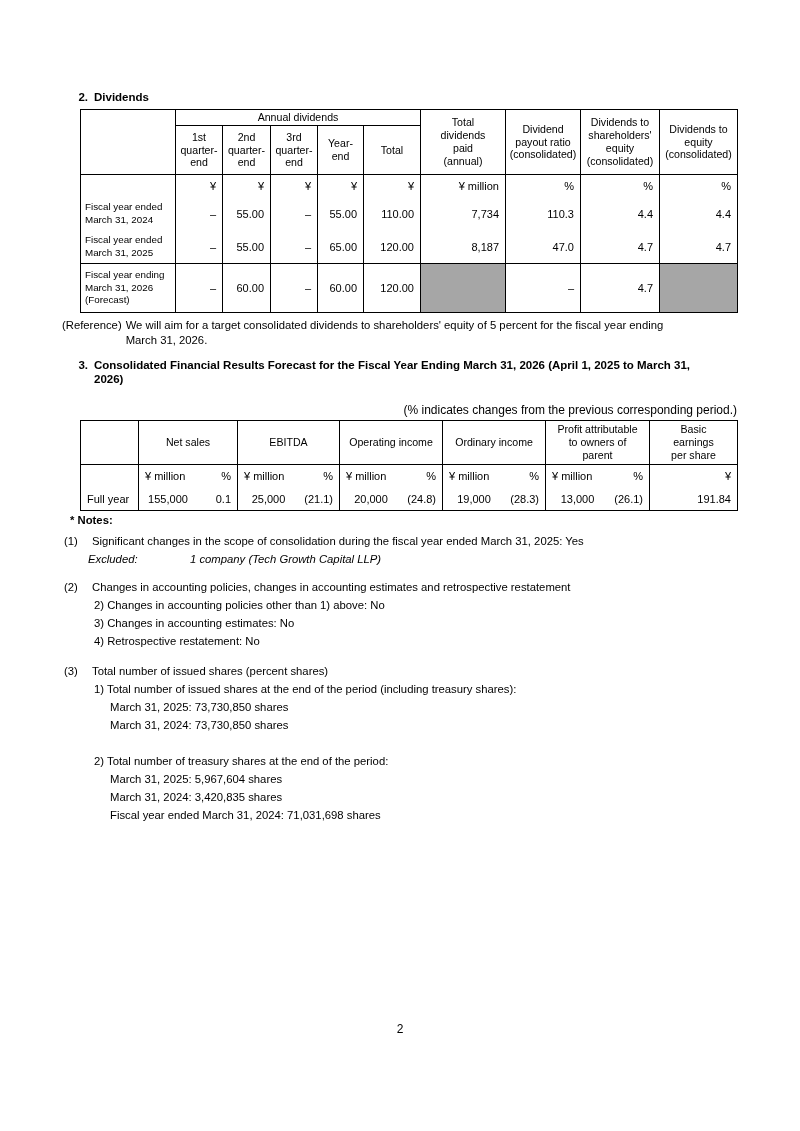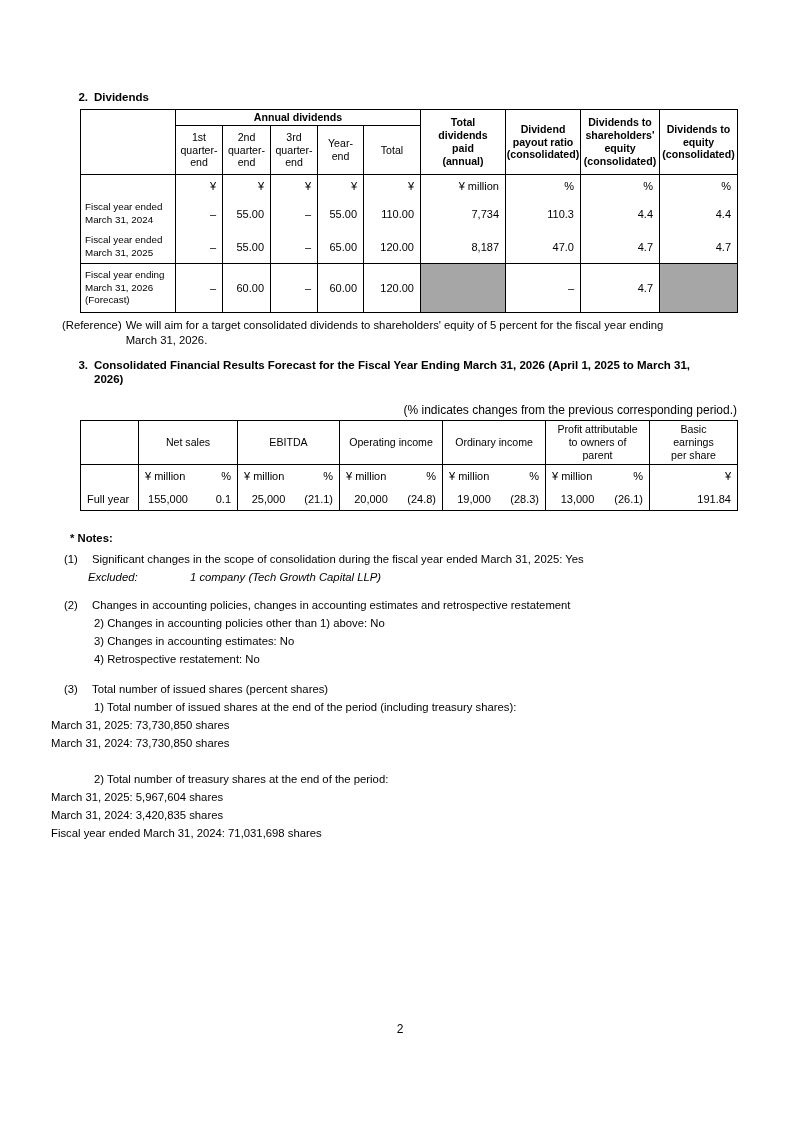--- a/index.html
+++ b/index.html
@@ -19,21 +19,21 @@
   table.tbl td,table.tbl th{border:1px solid #000;padding:0;font-weight:normal;}
   .hcell{font-size:10.6px;line-height:1.22;text-align:center;vertical-align:middle;white-space:pre-line;}
   .hb{border-bottom:1.5px solid #000 !important;}
   tr.u td,tr.d td{border-top:none;border-bottom:none;}
   tr.f td{border-top:1.5px solid #000;border-bottom:none;margin-left:48px;}
   .num{text-align:right;padding-right:6px !important;vertical-align:middle;}
   .lblc{font-size:9.8px;line-height:1.32;text-align:left;padding:2px 2px 2px 4px !important;
         white-space:pre-line;vertical-align:middle;}
   td.g{background:#a6a6a6;}
   
-  .div-t tr.gh th{height:15px;font-weight:bold;}
+  .div-t tr.gh th{height:15px;}
   .div-t tr.sub th{height:48px;}
   .div-t tr.u td{height:18px;}
   .div-t tr.d td{height:29px;}
   .div-t tr.f td{height:44px;}
   
   .fct tr.h th{height:43px;}
   .fct tr.u td{height:18px;}
   .fct tr.d2 td{height:23px;border-top:none;border-bottom:none;}
   .pair{display:flex;align-items:center;padding:0 6px;}
   .pair .b{width:40px;flex:none;text-align:right;}
@@ -42,28 +42,28 @@
   .rowlab2{text-align:left;padding-left:6px !important;vertical-align:middle;}
 
   
   .ref{display:flex;margin:5px 0 0 62px;line-height:15px;}
   .ref .tag{white-space:pre;padding-right:4px;}
   .ref .txt{white-space:pre;}
 
   .note-right{width:657px;margin:18px 0 3px 80px;text-align:right;font-size:12px;line-height:13px;}
 
   
-  #notes-heading{font-weight:bold;margin:18px 0 0 70px;line-height:18px;}
+  #notes-heading{font-weight:bold;margin:0 0 0 70px;line-height:18px;}
   .nitem{display:flex;margin-left:64px;line-height:18px;}
   .nitem .n{width:28px;flex:none;}
   .nitem .t{white-space:pre;}
   .excl{display:flex;margin-left:88px;line-height:18px;font-style:italic;}
   .excl .el{width:102px;flex:none;}
   .subline{margin-left:94px;line-height:18px;white-space:pre;}
-  .subsub{margin-left:51px;line-height:18px;white-space:pre;}
+  .subsub{margin-left:110px;line-height:18px;white-space:pre;}
   .gap10{margin-top:10px;}
   .gap12{margin-top:12px;}
   .gap18{margin-top:18px;}
   .gap3{margin-top:3px;}
 
   .pageno{position:absolute;left:0;right:0;top:1022px;text-align:center;font-size:12px;}
 </style>
 </head>
 <body>
 

